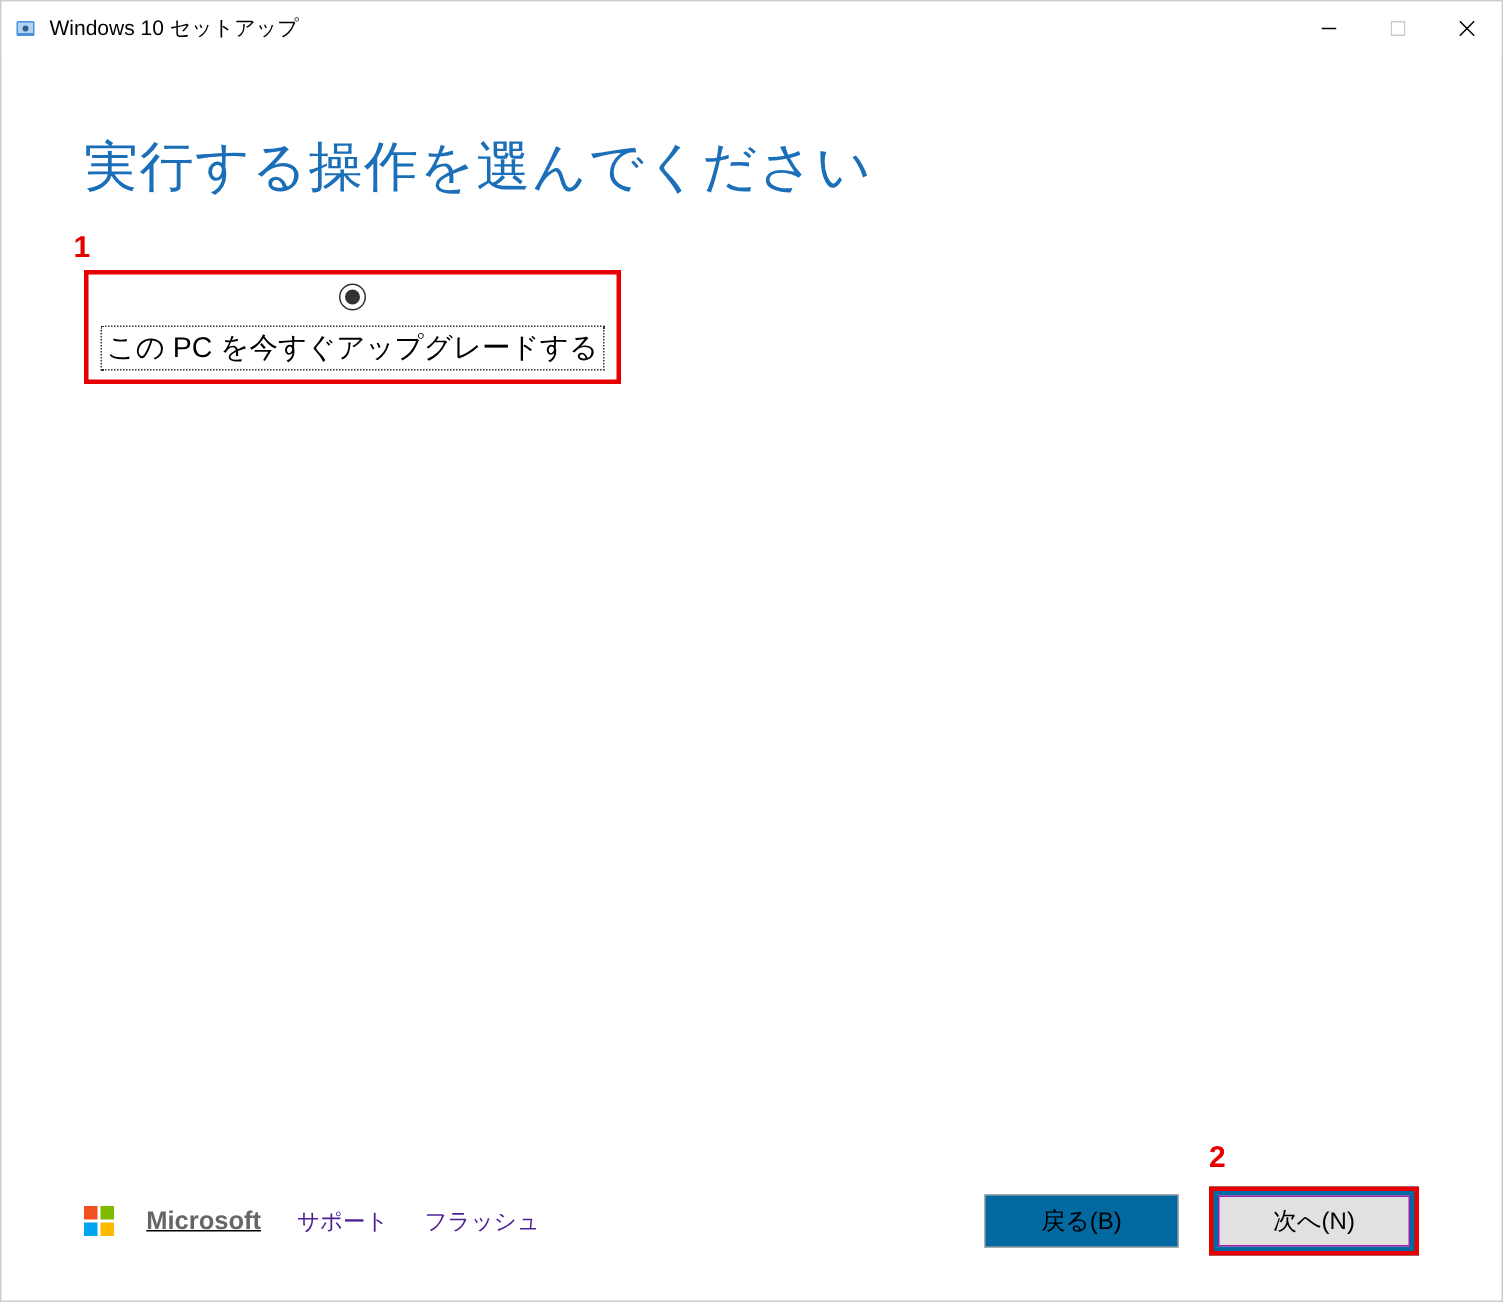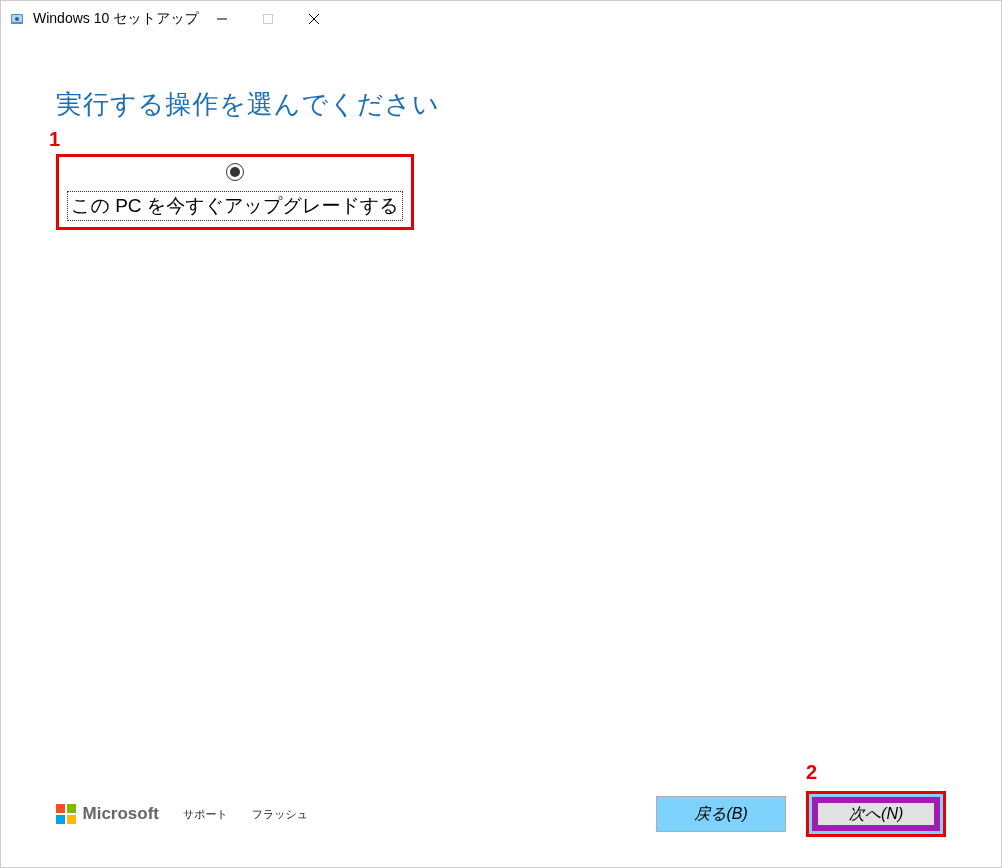--- a/index.html
+++ b/index.html
@@ -12,20 +12,21 @@
       background: #ffffff;
       width: 1002px;
       height: 868px;
       position: relative;
       border: 1px solid #ccc;
     }
     .titlebar {
       height: 36px;
       display: flex;
       align-items: center;
+      justify-content: space-between;
       padding: 0 0 0 8px;
       background: #ffffff;
     }
     .titlebar-left {
       display: flex;
       align-items: center;
       gap: 8px;
     }
     .app-icon {
       width: 16px;
@@ -50,24 +51,24 @@
       font-size: 12px;
       color: #000;
     }
     .win-btn.maximize {
       color: #ccc;
     }
     .content {
       padding: 50px 55px 0 55px;
     }
     .heading {
-      font-size: 26px;
+      font-size: 36px;
       color: #1a6fb8;
       font-weight: 400;
-      margin-bottom: 32px;
+      margin-bottom: 44px;
       letter-spacing: 1px;
     }
     .options {
       display: flex;
       flex-direction: column;
       gap: 10px;
     }
     .option-wrapper {
       position: relative;
     }
@@ -129,21 +130,22 @@
       justify-content: space-between;
     }
     .footer-left {
       display: flex;
       align-items: center;
       gap: 24px;
     }
     .ms-logo {
       display: flex;
       align-items: center;
-      gap: 7px;
+      gap: 22px;
+      text-decoration: underline;
     }
     .ms-squares {
       display: grid;
       grid-template-columns: 9px 9px;
       grid-template-rows: 9px 9px;
       gap: 1.5px;
     }
     .sq {
       width: 9px;
       height: 9px;
@@ -151,22 +153,22 @@
     .sq1 { background: #f25022; }
     .sq2 { background: #7fba00; }
     .sq3 { background: #00a4ef; }
     .sq4 { background: #ffb900; }
     .ms-text {
       font-size: 17px;
       color: #666;
       font-weight: 600;
     }
     .footer-link {
-      font-size: 11px;
-      color: #0f172a;
+      font-size: 15px;
+      color: #4c1d95;
     }
     .footer-right {
       display: flex;
       gap: 20px;
       align-items: center;
       position: relative;
     }
     .btn-wrapper {
       position: relative;
     }
@@ -174,32 +176,31 @@
       top: -30px;
       left: 0;
     }
     .btn {
       width: 130px;
       height: 36px;
       font-size: 16px;
       display: flex;
       align-items: center;
       justify-content: center;
-      background: #7dd3fc;
+      background: #0369a1;
       border: 1px solid #adadad;
       font-family: inherit;
-      font-style: italic;
     }
     .btn.highlighted {
       border: 3px solid #e60000;
       width: 140px;
       height: 46px;
     }
     .btn.highlighted .btn-inner {
-      border: 6px solid #a21caf;
+      border: 1px solid #a21caf;
       width: 128px;
       height: 34px;
       display: flex;
       align-items: center;
       justify-content: center;
       background: #e1e1e1;
     }
   </style>
 </head>
 <body>

